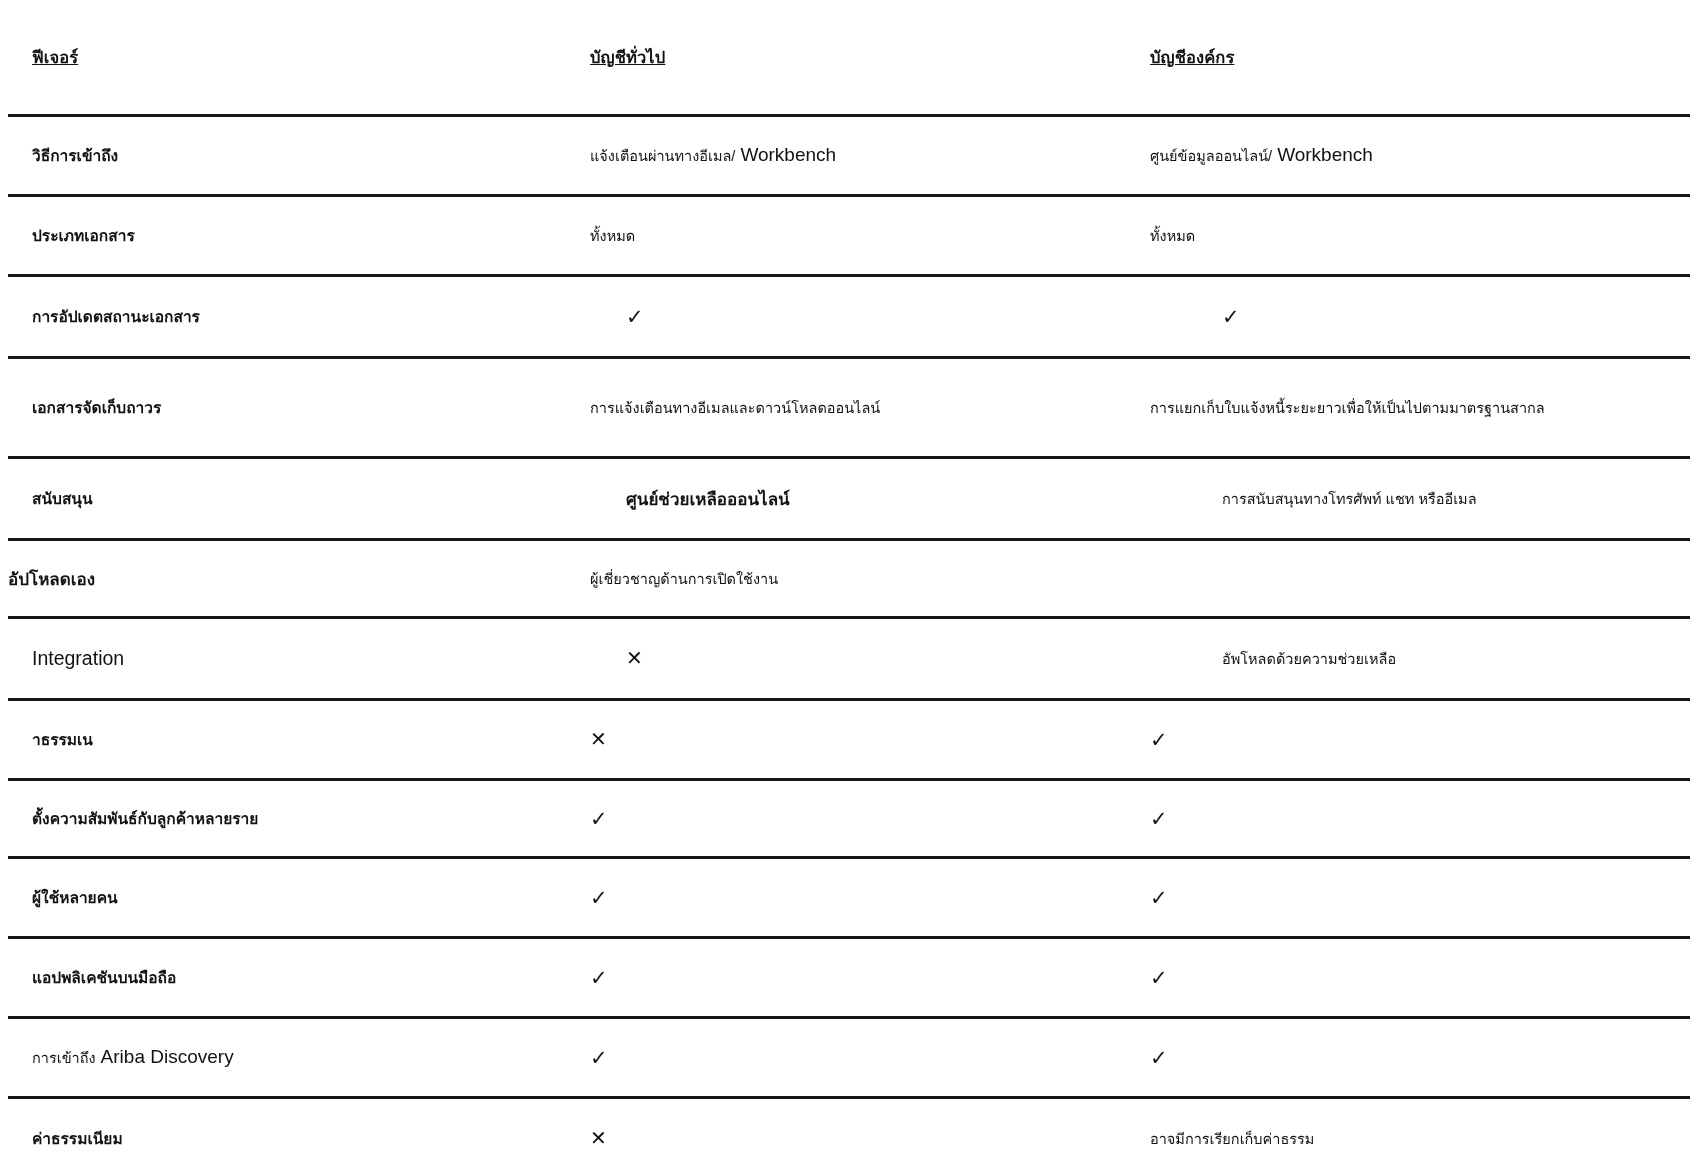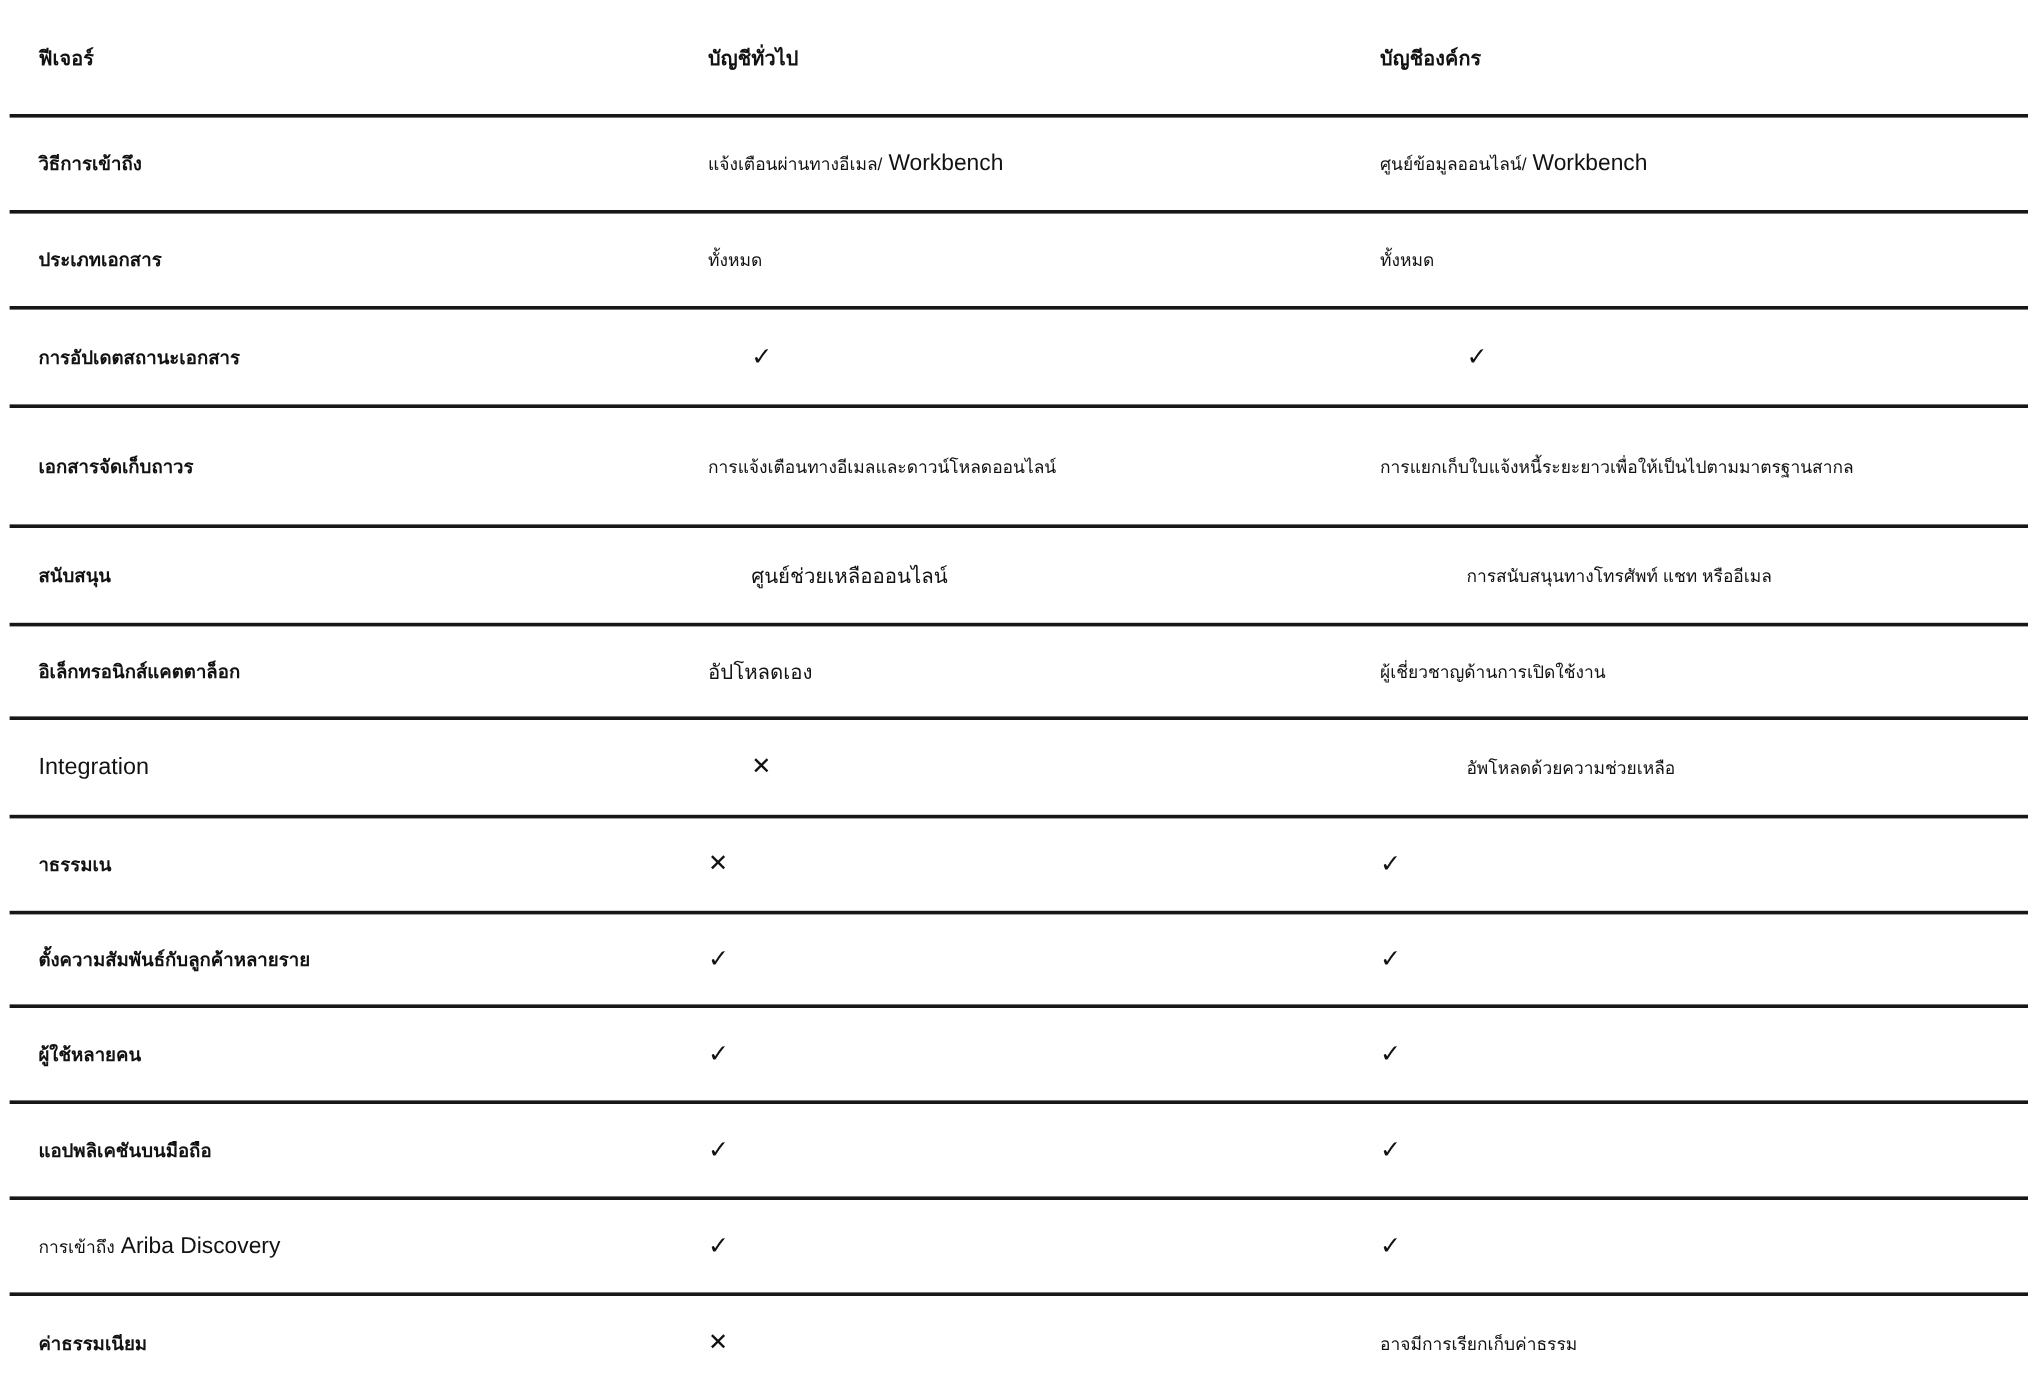--- a/index.html
+++ b/index.html
@@ -25,32 +25,32 @@
     border-bottom: 3px solid #171717;
     box-sizing: border-box;
   }
   .row.last { border-bottom: none; }
   .cell { box-sizing: border-box; }
   .cell.c1 { padding-left: 24px; padding-right: 30px; }
   .cell.c2 { padding-right: 30px; }
   .cell.c3 { padding-right: 20px; }
 
   
-  .h-header { height: 98px; }
+  .h-header { height: 117px; text-decoration: underline; }
   .h80  { height: 80px; }
   .h82  { height: 82px; gap: 36px; }
   .h110 { height: 100px; }
   .h78  { height: 78px; }
   .h70  { height: 78px; }
 
   
   .header-label { font-weight: 700; font-size: 16.5px; letter-spacing: 0.1px; }
   .feature { font-weight: 700; font-size: 15.5px; }
   .value   { font-weight: 400; font-size: 14.5px; }
-  .value-lg{ font-weight: 400; font-size: 17px; }
+  .value-lg{ font-weight: 700; font-size: 17px; }
   .en      { font-weight: 400; font-size: 19px; margin-left: 5px; white-space: nowrap; }
   .latin   { font-weight: 400; font-size: 19.5px; }
   .mark-check { font-weight: 700; font-size: 21px; line-height: 1; }
   .mark-cross { font-weight: 900; font-size: 20px; line-height: 1; letter-spacing: 0; }
 </style>
 </head>
 <body>
 
 <div class="comparison-table">
 
@@ -120,23 +120,20 @@
     </div>
     <div class="cell c2">
       <span class="value-lg">ศูนย์ช่วยเหลือออนไลน์</span>
     </div>
     <div class="cell c3">
       <span class="value">การสนับสนุนทางโทรศัพท์ แชท หรืออีเมล</span>
     </div>
   </div>
 
   <div class="row h78">
-    <div class="cell c1">
-      <span class="feature">อิเล็กทรอนิกส์แคตตาล็อก</span>
-    </div>
     <div class="cell c2">
       <span class="value-lg">อัปโหลดเอง</span>
     </div>
     <div class="cell c3">
       <span class="value">ผู้เชี่ยวชาญด้านการเปิดใช้งาน</span>
     </div>
   </div>
 
   <div class="row h82">
     <div class="cell c1">

